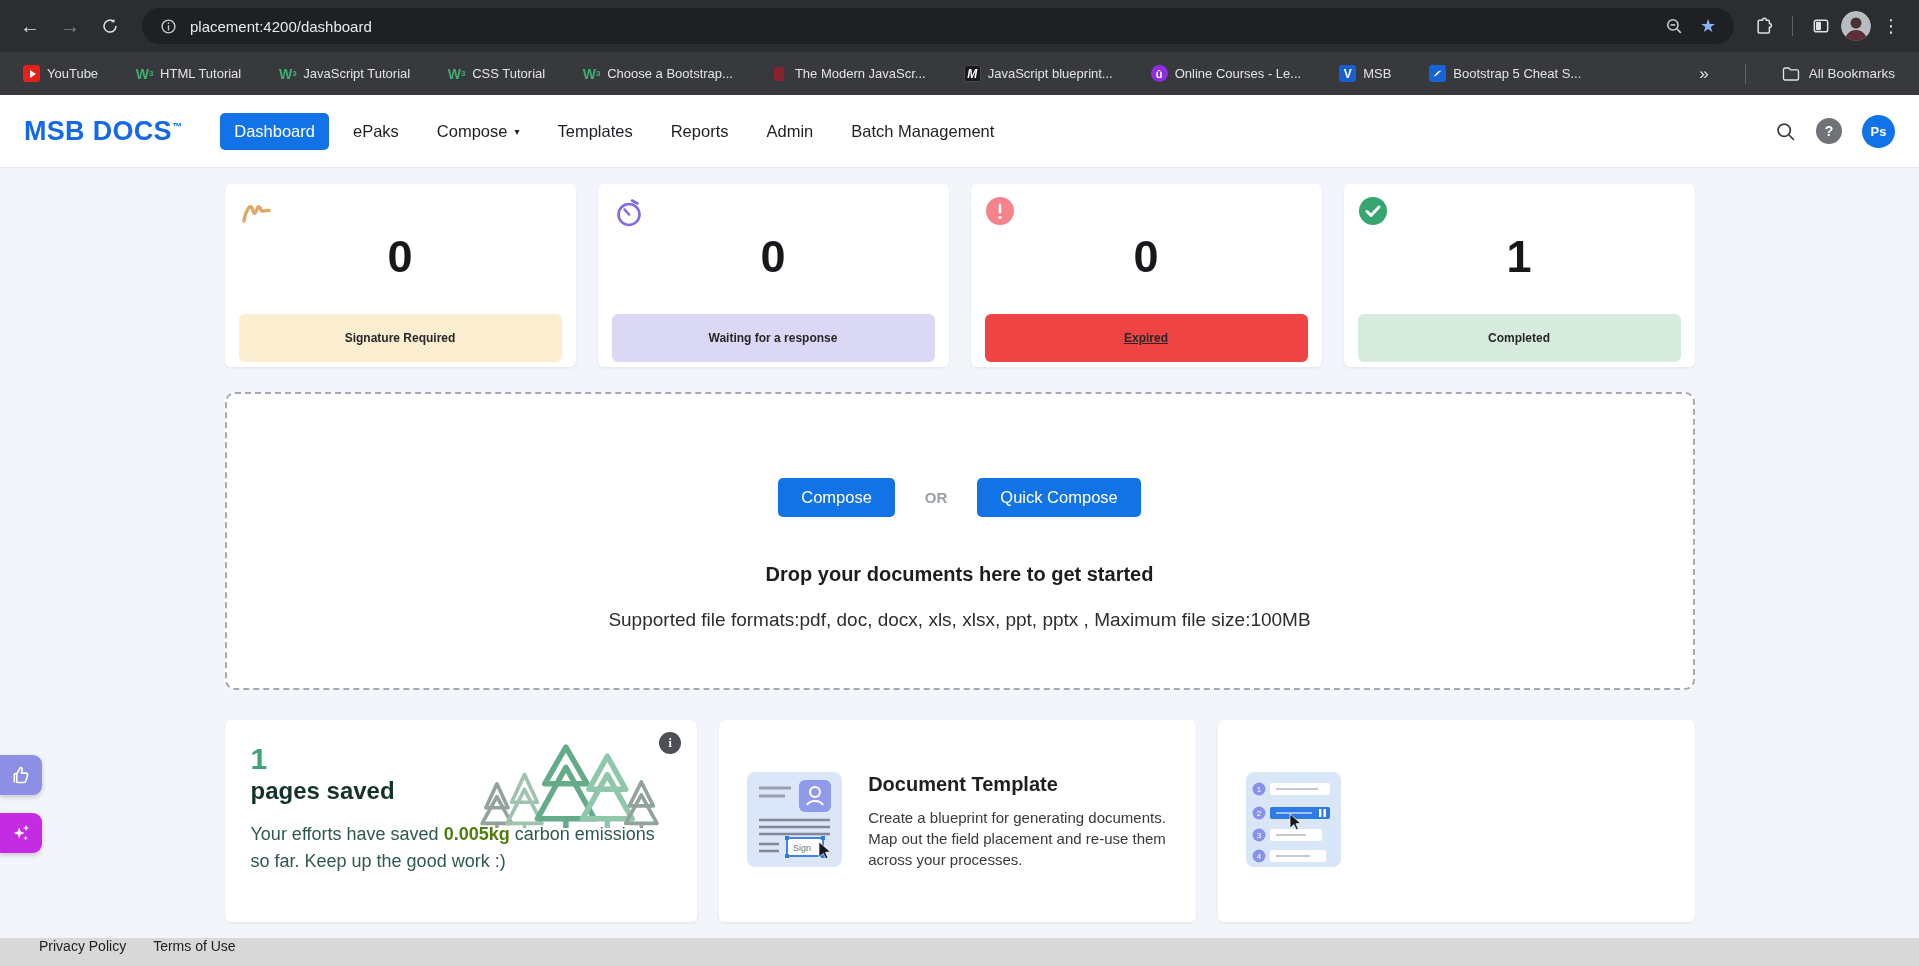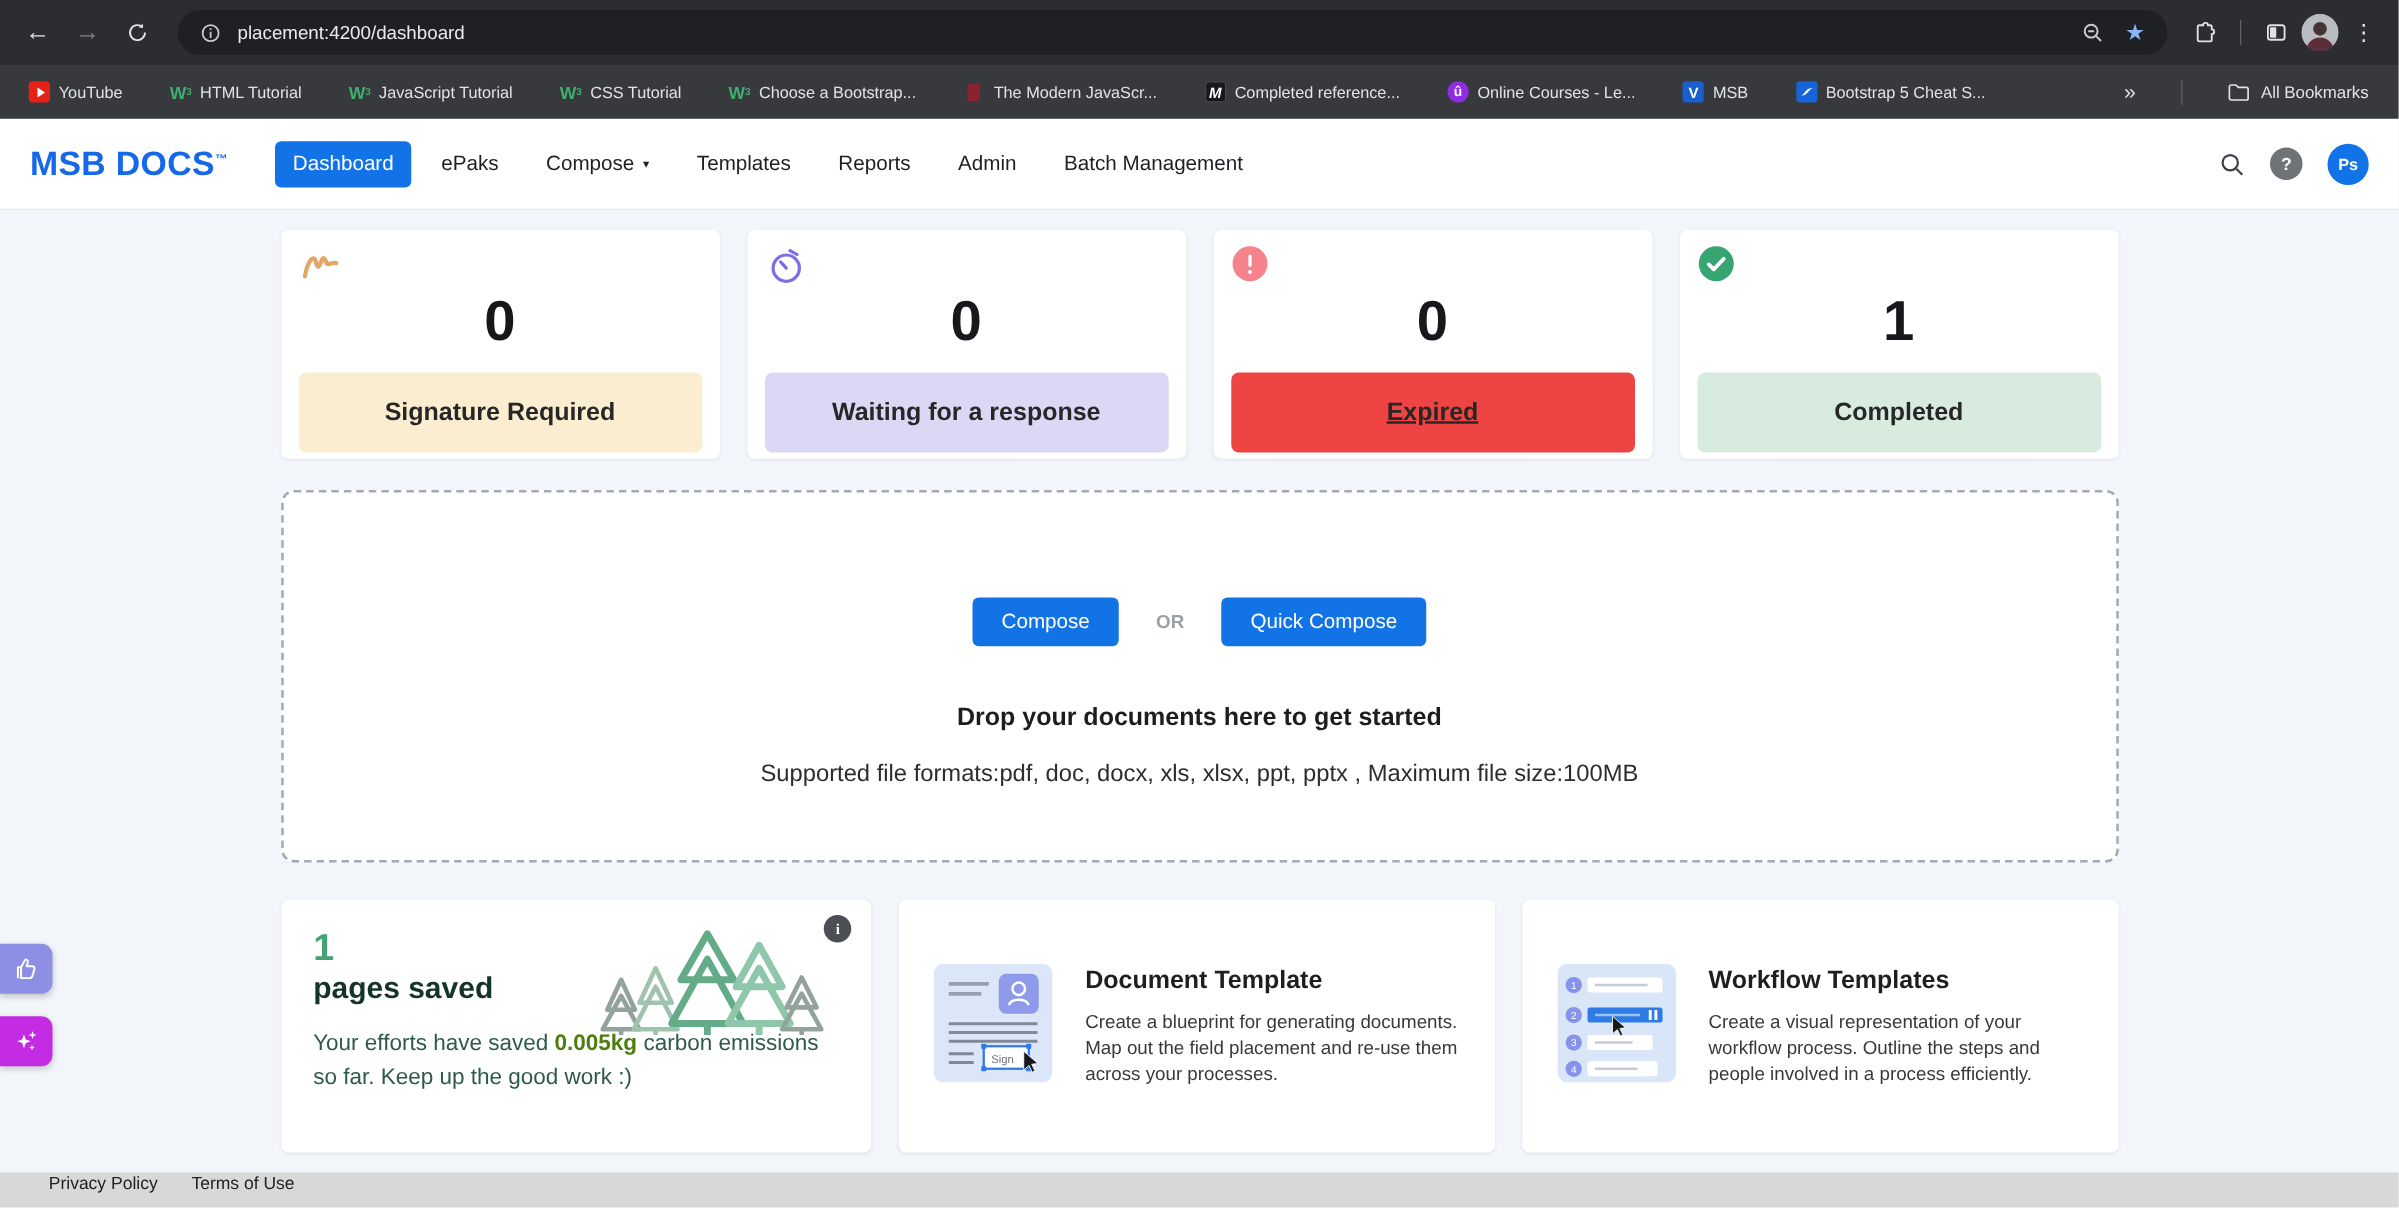--- a/index.html
+++ b/index.html
@@ -62,22 +62,22 @@
   
   .main { position:absolute; top:168px; left:0; width:100%; height:772px; background:#f2f5fa; }
   .container { width:1470px; margin:0 auto; }
 
   .stats-row { display:flex; gap:22px; margin-top:16px; }
   .stat-card { flex:1; height:183px; background:#fff; border-radius:6px; position:relative;
     box-shadow:0 1px 3px rgba(20,30,50,.07); }
   .stat-icon { position:absolute; top:13px; left:15px; }
   .stat-value { position:absolute; top:50px; left:0; right:0; text-align:center; font-size:45px; font-weight:700;
     color:#17181b; line-height:1; }
-  .stat-footer { position:absolute; left:14px; right:14px; bottom:5px; height:64px; border-radius:6px;
-    display:flex; align-items:center; justify-content:center; font-size:20px; font-weight:700; color:#272727; }
+  .stat-footer { position:absolute; left:14px; right:14px; bottom:5px; height:48px; border-radius:6px;
+    display:flex; align-items:center; justify-content:center; font-size:12px; font-weight:700; color:#272727; }
   .sf-0 { background:#fbeed0; } .sf-1 { background:#dbd8f6; } .sf-2 { background:#ef4444;text-decoration:underline; } .sf-3 { background:#d7ecdf; }
   .badge-circle { width:28px; height:28px; border-radius:50%; display:flex; align-items:center; justify-content:center; }
 
   
   .dropzone { margin-top:25px; height:298px; background:#fff; border:2px dashed #a4aab1; border-radius:10px;
     display:flex; flex-direction:column; align-items:center; padding-top:84px; }
   .btn-row { display:flex; align-items:center; gap:30px; }
   .btn-primary { background:#1273e6; color:#fff; border:none; border-radius:5px; font-size:16.5px; font-weight:500;
     padding:10px 23px; font-family:"Liberation Sans", sans-serif; cursor:pointer; }
   .or-label { color:#9aa0a6; font-size:15px; font-weight:700; }
@@ -188,21 +188,21 @@
     <span class="bm-label">Choose a Bootstrap...</span>
   </div>
   <div class="bm">
     <span class="favicon">
         <span class="fav-jsinfo"></span>
       </span>
     <span class="bm-label">The Modern JavaScr...</span>
   </div>
   <div class="bm">
     <span class="favicon fav-mdn">M</span>
-    <span class="bm-label">Completed reference...</span>
+    <span class="bm-label">JavaScript blueprint...</span>
   </div>
   <div class="bm">
     <span class="favicon fav-udemy">û</span>
     <span class="bm-label">Online Courses - Le...</span>
   </div>
   <div class="bm">
     <span class="favicon fav-msb">V</span>
     <span class="bm-label">MSB</span>
   </div>
   <div class="bm">
@@ -387,24 +387,20 @@
               <rect x="24" y="57" width="52" height="12" rx="2" fill="#fff"></rect>
               <line x1="30" y1="63" x2="60" y2="63" stroke="#c3cbd8" stroke-width="2"></line>
               <circle cx="13" cy="84" r="6.5" fill="#8892ea"></circle>
               <text x="13" y="87">4</text>
               <rect x="24" y="78" width="56" height="12" rx="2" fill="#fff"></rect>
               <line x1="30" y1="84" x2="64" y2="84" stroke="#c3cbd8" stroke-width="2"></line>
             </g>
             <path d="M44 42 l0 14 3.9 -3.3 2.4 5 2 -1 -2.4 -4.9 4.6 -0.6 Z" fill="#15181d" stroke="#fff" stroke-width="0.7"></path>
           </svg>
         </span>
-        <div>
-          <div class="tpl-title">Workflow Templates</div>
-          <div class="tpl-desc">Create a visual representation of your workflow process. Outline the steps and people involved in a process efficiently.</div>
-        </div>
       </div>
 
     </div>
   </div>
 </div>
 
 <div class="fab fab-like">
   <svg width="20" height="20" viewBox="0 0 24 24" fill="none" stroke="#fff" stroke-width="1.9" stroke-linejoin="round">
     <path d="M4 21 V10.5 H7 M7 21 V10.5 l4.2 -7.5 c2 0 2.7 1.6 2.2 3.3 l-1 3.4 h5.6 c1.6 0 2.2 1.4 1.8 2.8 l-1.9 6.4 c-.4 1.3 -1.2 2.1 -2.7 2.1 Z"></path>
   </svg>

